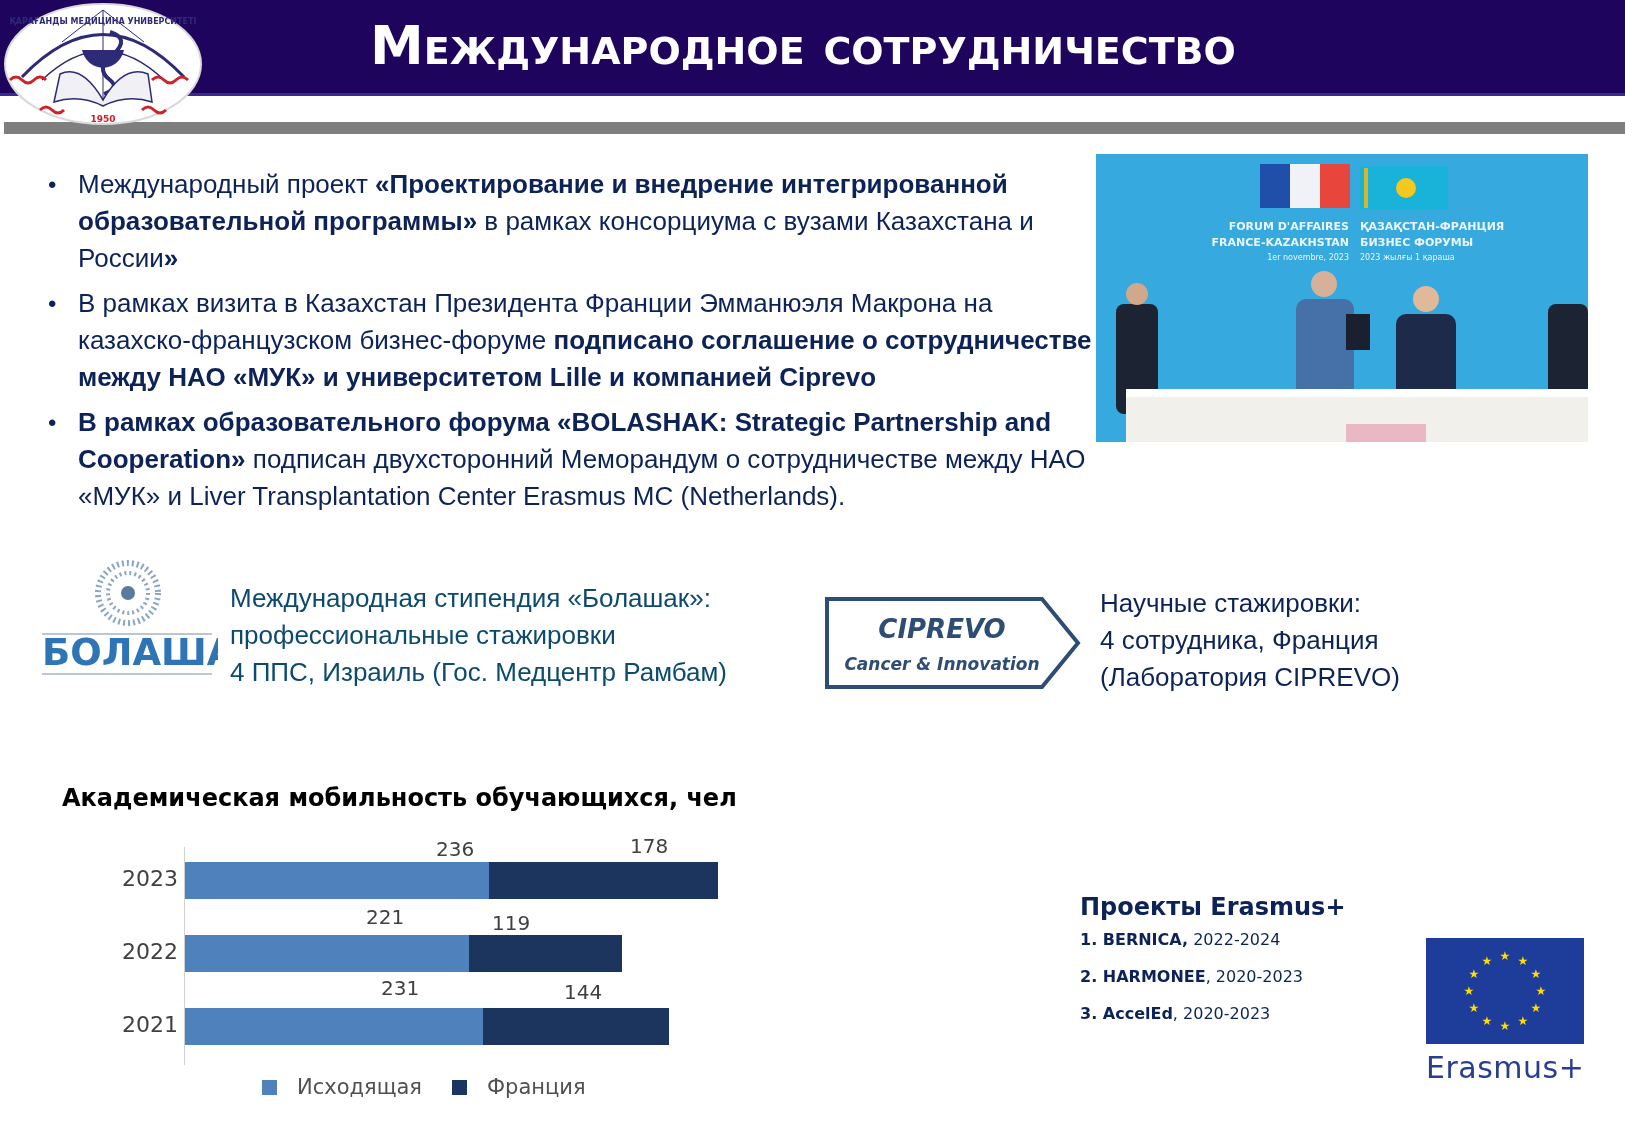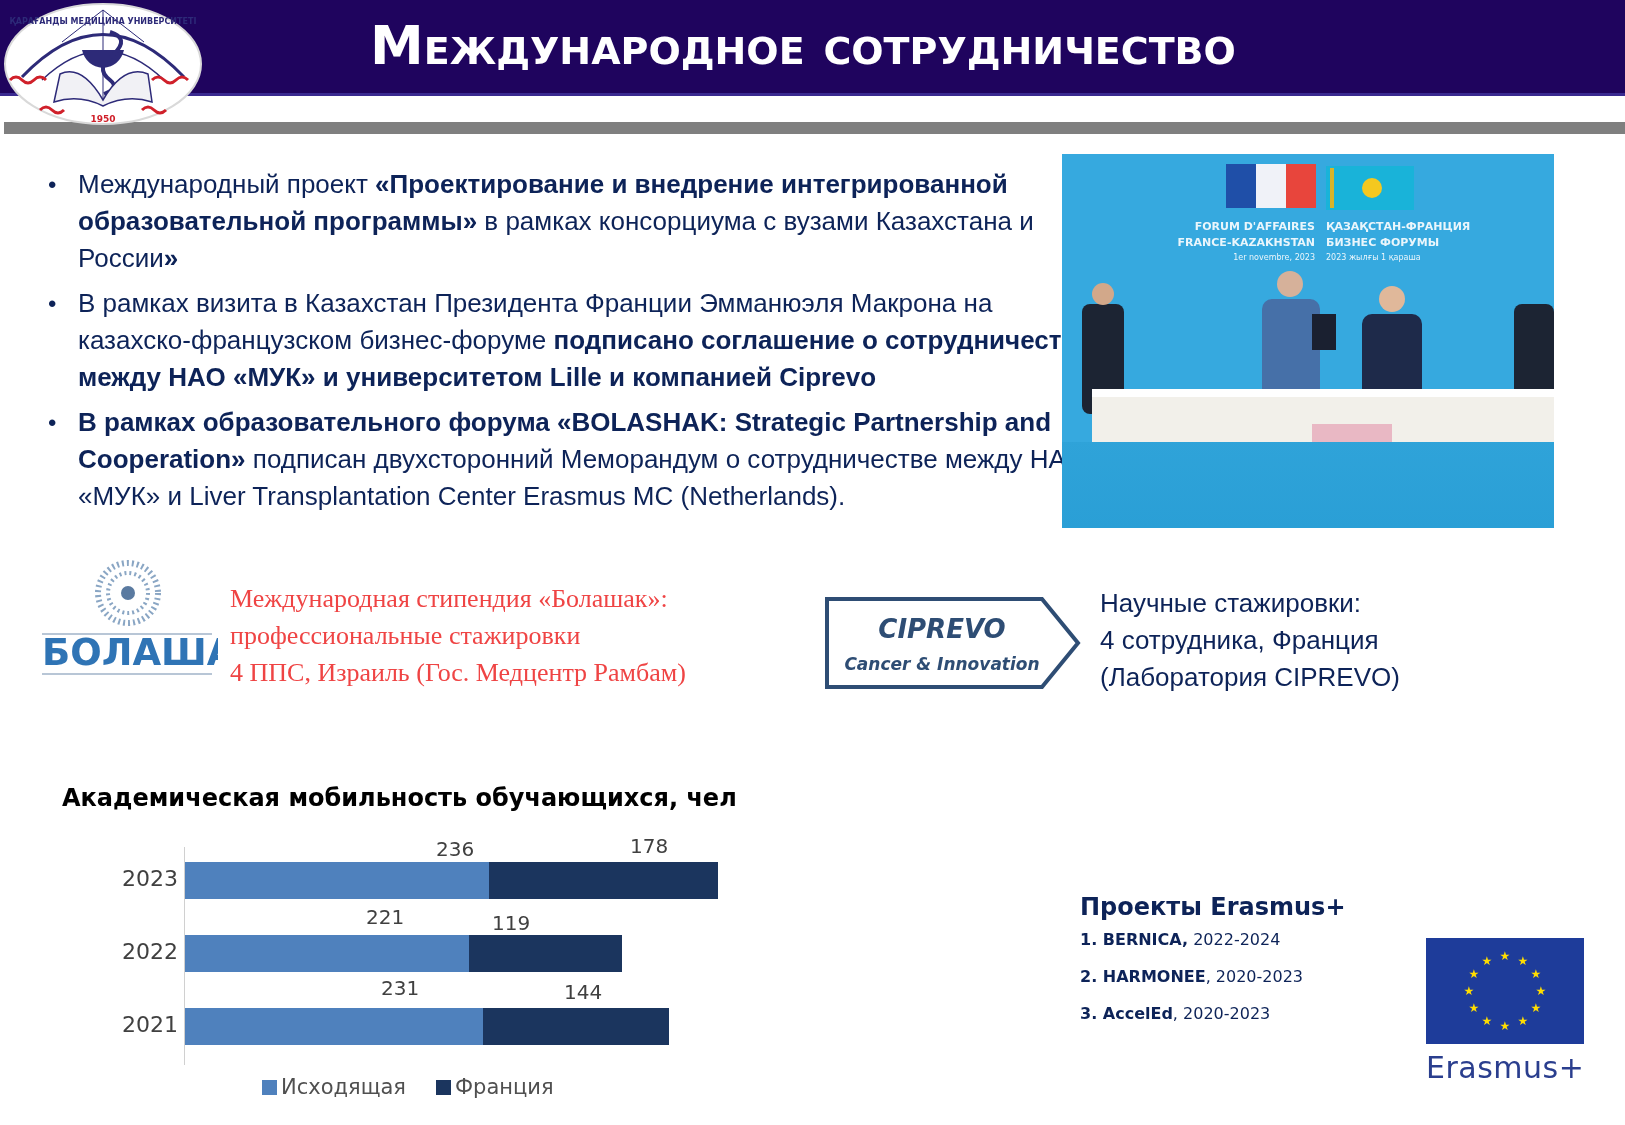--- a/index.html
+++ b/index.html
@@ -10,39 +10,39 @@
   .header-title { position: absolute; left: 370px; top: 14px; font-family: "DejaVu Sans", sans-serif; font-weight: bold; color: #ffffff; font-size: 54px; letter-spacing: 0px; font-variant: small-caps; white-space: nowrap; }
   .gray-rule { position: absolute; left: 4px; top: 122px; width: 1621px; height: 12px; background: #7f7f7f; }
 
   .logo { position: absolute; left: 2px; top: 2px; width: 202px; height: 124px; }
 
   .bullets { position: absolute; left: 48px; top: 166px; width: 1060px; font-size: 26px; line-height: 37px; color: #0d2358; }
   .bullet { position: relative; padding-left: 30px; margin-bottom: 8px; }
   .bullet::before { content: "•"; position: absolute; left: 0; top: 0; font-size: 24px; color: #0d2358; }
   .bullet b { font-weight: bold; }
 
-  .photo { position: absolute; left: 1062px; top: 154px; width: 492px; height: 374px; overflow: hidden; background: linear-gradient(#3fb0e2, #2a9fd6); }
+  .photo { position: absolute; left: 1096px; top: 154px; width: 492px; height: 288px; overflow: hidden; background: linear-gradient(#3fb0e2, #2a9fd6); }
 
   .bolashak-logo { position: absolute; left: 38px; top: 553px; width: 180px; height: 140px; }
-  .bolashak-text { position: absolute; left: 230px; top: 580px; font-size: 26px; line-height: 37px; color: #ef4444; font-family: Liberation Serif, serif; }
+  .bolashak-text { position: absolute; left: 230px; top: 580px; font-size: 26px; line-height: 37px; color: #0c4a6e; }
 
   .ciprevo-logo { position: absolute; left: 824px; top: 596px; width: 260px; height: 94px; }
   .ciprevo-text { position: absolute; left: 1100px; top: 585px; font-size: 26px; line-height: 37px; color: #0d2358; }
 
   .chart-title { position: absolute; left: 62px; top: 784px; font-family: "DejaVu Sans", sans-serif; font-weight: bold; font-size: 24px; color: #000000; white-space: nowrap; }
   .chart { position: absolute; left: 60px; top: 835px; width: 720px; height: 290px; }
   .axis-line { position: absolute; left: 124px; top: 12px; width: 1px; height: 218px; background: #d0d0d0; }
   .bar-row { position: absolute; left: 0; height: 37px; width: 720px; }
   .year-label { position: absolute; left: 38px; width: 80px; text-align: right; font-family: "DejaVu Sans", sans-serif; font-size: 22px; color: #404040; top: 4px; }
   .seg { position: absolute; top: 0; height: 37px; }
   .seg-out { background: #4f81bd; }
   .seg-in { background: #1b355e; }
   .val { position: absolute; font-family: "DejaVu Sans", sans-serif; font-size: 20px; color: #404040; white-space: nowrap; }
   .legend { position: absolute; left: 202px; top: 240px; display: flex; gap: 30px; font-family: "DejaVu Sans", sans-serif; font-size: 21px; color: #505050; }
-  .legend-item { display: flex; align-items: center; gap: 4px; }
+  .legend-item { display: flex; align-items: center; gap: 20px; }
   .swatch { width: 15px; height: 15px; display: inline-block; }
 
   .erasmus-block { position: absolute; left: 1080px; top: 893px; font-family: "DejaVu Sans", sans-serif; color: #0d2358; }
   .erasmus-heading { font-weight: bold; font-size: 24px; }
   .erasmus-item { font-size: 16px; line-height: 37px; white-space: nowrap; }
   .erasmus-item b { font-weight: bold; }
 
   .eu-flag { position: absolute; left: 1426px; top: 938px; width: 158px; height: 106px; background: #1e3c9a; }
   .erasmus-word { position: absolute; left: 1426px; top: 1050px; font-family: "DejaVu Sans", sans-serif; font-size: 30px; color: #2a3e8e; letter-spacing: 0.5px; text-align: center; }
 </style>

